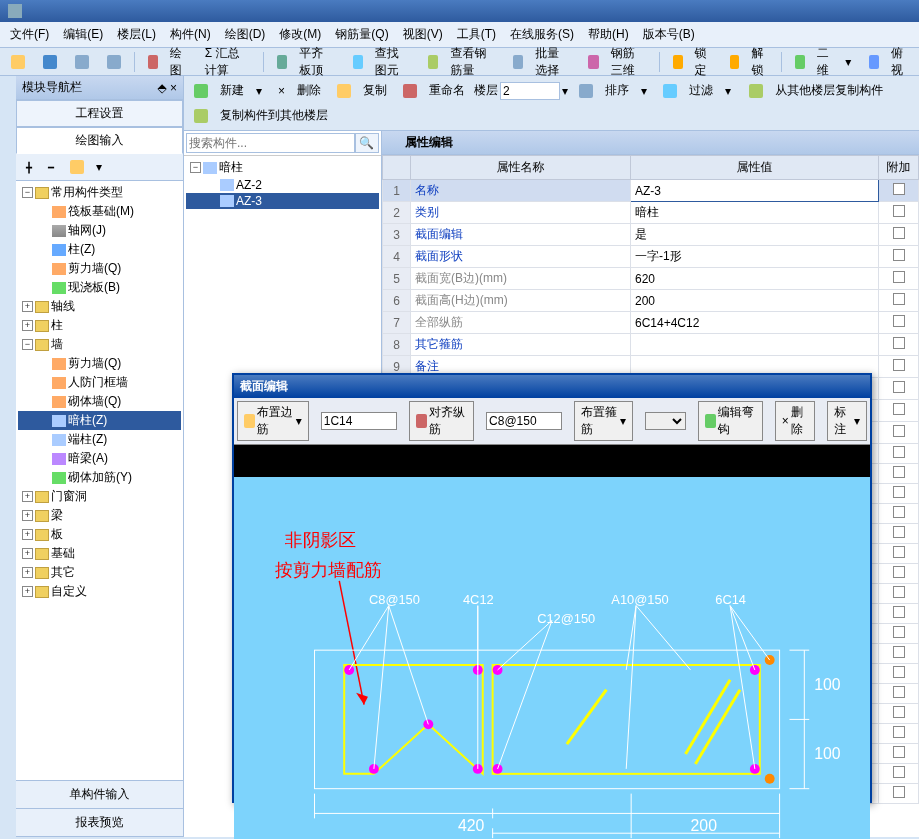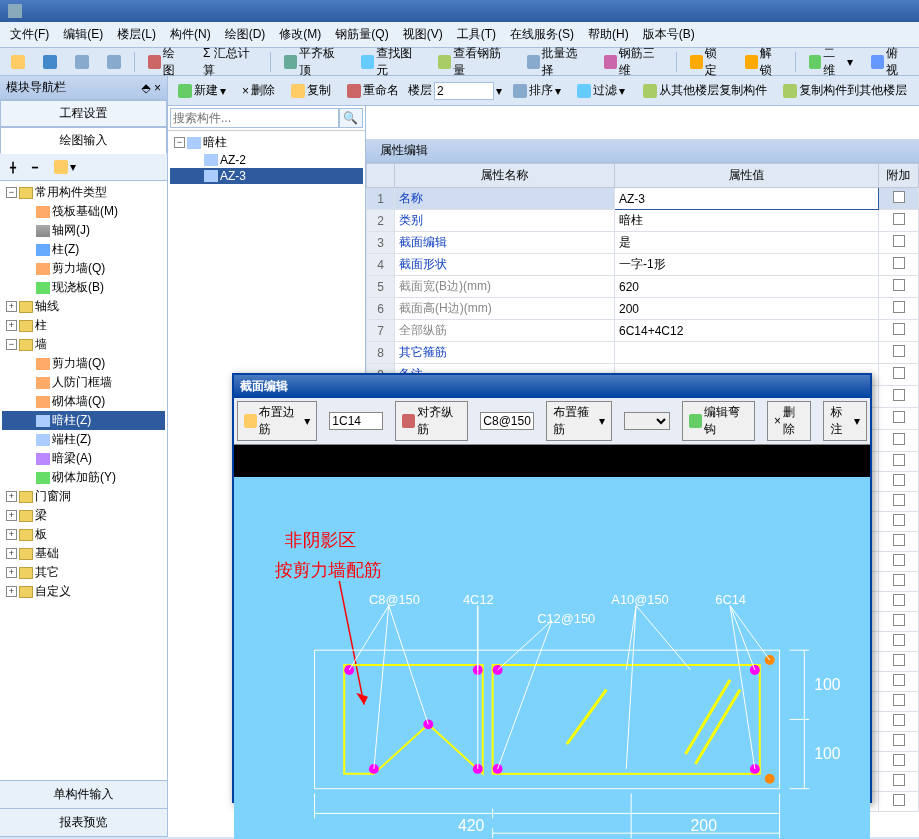--- a/index.html
+++ b/index.html
@@ -3,24 +3,24 @@
 <meta charset="utf-8">
 <style>
 *{box-sizing:border-box;margin:0;padding:0;font-family:"Microsoft YaHei","SimSun",sans-serif;font-size:12px;}
 body{background:#d6e5f5;width:919px;height:839px;overflow:hidden;}
 .titlebar{background:linear-gradient(#4a7bc0,#2e5a9e);color:#fff;padding:4px 8px;display:flex;align-items:center;height:22px;}
 .titlebar .icon{width:14px;height:14px;background:#8ab;margin-right:4px;display:inline-block;}
 .menubar{background:#e8f0fa;padding:2px 4px;display:flex;gap:2px;border-bottom:1px solid #a8c0e0;}
 .menubar .item{padding:2px 6px;cursor:pointer;}
 .toolbar{background:#dce8f5;padding:2px 4px;display:flex;gap:4px;align-items:center;border-bottom:1px solid #a8c0e0;height:28px;}
 .toolbar .sep{width:1px;height:20px;background:#a8c0e0;margin:0 2px;}
-.tbtn{padding:2px 6px;display:flex;align-items:center;gap:2px;cursor:pointer;border:1px solid transparent;}
+.tbtn{padding:2px 6px;display:flex;align-items:center;gap:12px;cursor:pointer;border:1px solid transparent;}
 .tico{width:14px;height:14px;display:inline-block;background:#6a9;border-radius:2px;}
 .main{display:flex;height:calc(100% - 78px);}
-.leftpanel{width:168px;background:#e8f0fa;border-right:1px solid #a8c0e0;display:flex;flex-direction:column;}
+.leftpanel{width:168px;background:#e8f0fa;border-right:1px solid #a8c0e0;display:flex;flex-direction:column;margin-left:16px;}
 .panelhdr{background:linear-gradient(#c8d8f0,#b0c8e8);padding:3px 6px;border-bottom:1px solid #a8c0e0;display:flex;align-items:center;justify-content:space-between;}
 .tab-row{background:#6d28d9;display:flex;}
 .tab{padding:4px 10px;border:1px solid #a8c0e0;background:#eef4fc;cursor:pointer;text-align:center;flex:1;}
 .tab.active{background:#fff;border-bottom:1px solid #fff;}
 .treecont{flex:1;background:#fff;overflow:auto;padding:2px;}
 .tree-node{padding:1px 0 1px 4px;display:flex;align-items:center;gap:2px;cursor:pointer;white-space:nowrap;}
 .tree-node.sel{background:#2e5a9e;color:#fff;}
 .exp{width:11px;height:11px;border:1px solid #888;display:inline-flex;align-items:center;justify-content:center;font-size:9px;line-height:1;background:#fff;color:#333;}
 .tree-icon{width:14px;height:12px;display:inline-block;}
 .ti-folder{background:#f0d060;border:1px solid #c0a040;}
@@ -34,35 +34,35 @@
 .indent2{padding-left:34px;}
 .bottom-tabs{border-top:1px solid #a8c0e0;}
 .btab{padding:5px;text-align:center;border-bottom:1px solid #a8c0e0;background:#e8f0fa;cursor:pointer;}
 .midpanel{width:198px;background:#fff;border-right:1px solid #a8c0e0;display:flex;flex-direction:column;}
 .midtoolbar{background:#dce8f5;padding:3px;display:flex;align-items:center;gap:2px;border-bottom:1px solid #a8c0e0;flex-wrap:wrap;}
 .searchbox{display:flex;padding:2px;border-bottom:1px solid #ccc;}
 .searchbox input{flex:1;border:1px solid #a8c0e0;padding:2px;}
 .searchbox button{width:24px;border:1px solid #a8c0e0;background:#eef4fc;}
 .rightpanel{flex:1;display:flex;flex-direction:column;background:#fff;}
 .floor-input{width:60px;border:1px solid #a8c0e0;padding:1px 2px;}
-.prop-hdr{background:linear-gradient(#c8d8f0,#b0c8e8);padding:3px 14px;border-bottom:1px solid #a8c0e0;font-weight:normal;margin-top:33px;}
+.prop-hdr{background:linear-gradient(#c8d8f0,#b0c8e8);padding:3px 23px;border-bottom:1px solid #a8c0e0;font-weight:bold;}
 .propgrid{flex:1;overflow:auto;}
 table.pg{width:100%;border-collapse:collapse;}
 table.pg th{background:#e0e8f4;border:1px solid #c0c8d8;padding:3px;font-weight:normal;text-align:center;}
 table.pg td{border:1px solid #dce0e8;padding:2px 4px;height:18px;}
 table.pg td.rn{background:#e8ecf4;text-align:center;width:28px;color:#666;}
 table.pg td.pn{color:#1040c0;width:220px;}
 table.pg td.pn.gray{color:#888;}
 table.pg tr.selrow td{background:#d0dcf0;}
 table.pg tr.selrow td.pv{background:#fff;border:1px solid #2e5a9e;}
 .chk{width:12px;height:12px;border:1px solid #888;background:#fff;display:inline-block;}
 .section-panel{position:absolute;left:232px;top:373px;width:640px;height:430px;background:#000;border:2px solid #0040a0;box-shadow:2px 2px 8px rgba(0,0,0,0.4);}
 .section-title{background:linear-gradient(#4a7bc0,#0040a0);color:#fff;padding:3px 6px;font-weight:bold;}
 .section-tb{background:#e8ecf4;padding:3px;display:flex;align-items:center;gap:12px;border-bottom:1px solid #888;}
-.section-tb input{border:1px solid #888;padding:1px 2px;width:54px;}
+.section-tb input{border:1px solid #888;padding:1px 2px;width:76px;}
 .section-tb .btn{padding:2px 6px;border:1px solid #888;background:#f0f0f0;display:flex;align-items:center;gap:2px;}
 .canvas{position:relative;width:100%;height:calc(100% - 50px);background:#7dd3fc;margin-top:32px;}
 .canvas svg{width:100%;height:100%;}
 .redtxt{fill:#f00;font-size:18px;font-family:"SimSun";}
 .wtxt{fill:#fff;font-size:13px;}
 </style>
 </head>
 <body>
 
 <div class="titlebar">

